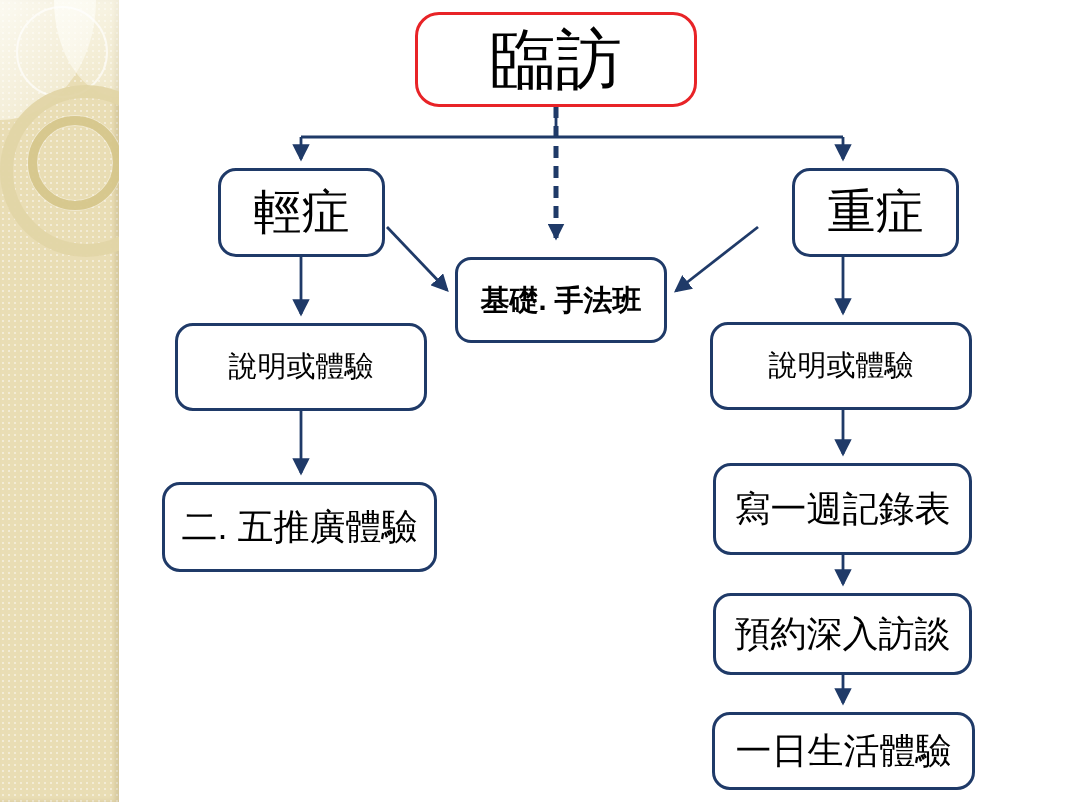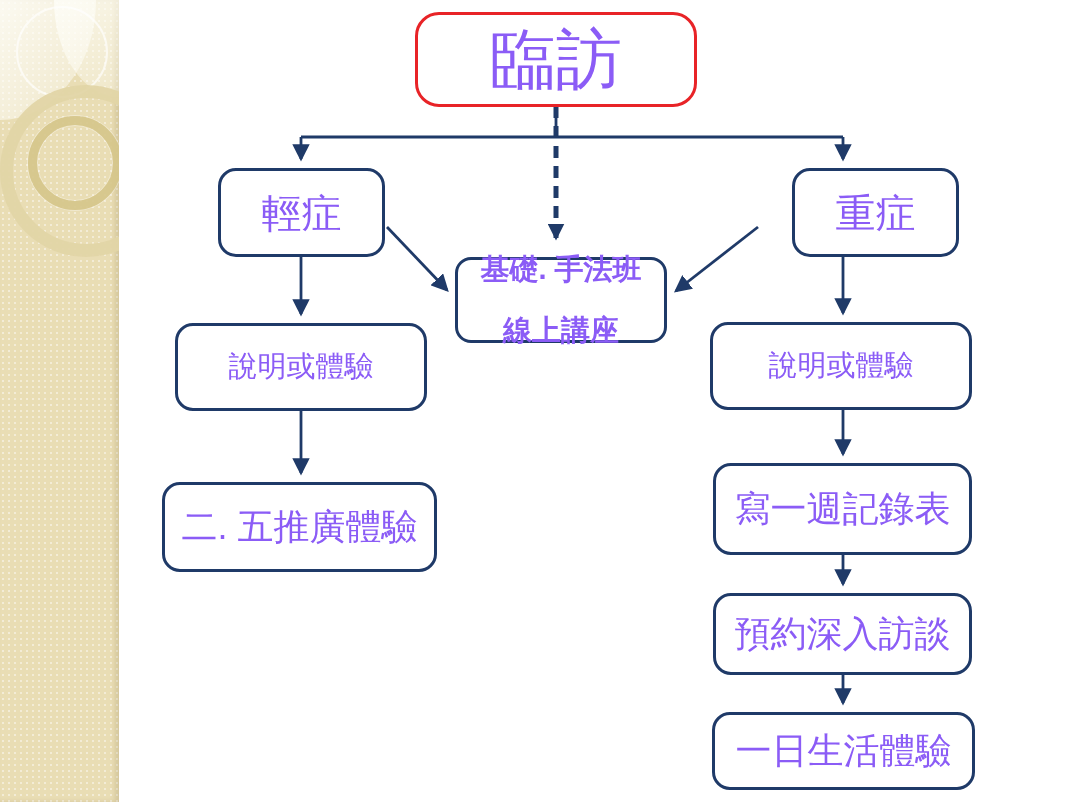--- a/index.html
+++ b/index.html
@@ -43,24 +43,24 @@
   }
   .ring-large{
     position:absolute;left:0px;top:85px;width:172px;height:172px;border-radius:50%;
     border:13px solid rgba(226,213,166,.95);
   }
   
   .connector-layer{position:absolute;left:0;top:0;width:1080px;height:810px;}
   .node{
     position:absolute;display:flex;align-items:center;justify-content:center;
     background:#fff;border:3px solid var(--accent-navy);border-radius:18px;
-    color:#8b5cf6;text-align:center;line-height:1.1;white-space:nowrap;
+    color:#000000;text-align:center;line-height:1.1;white-space:nowrap;
   }
   .node-root{border-color:var(--accent-red);border-radius:24px;font-size:66px;}
-  .node-l2{font-size:40px;}
+  .node-l2{font-size:48px;}
   .node-course{font-size:29px;font-weight:700;flex-direction:column;line-height:1.4;gap:20px;}
   .node-mid{font-size:29px;}
   .node-sm{font-size:36px;}
   svg .line{stroke:var(--accent-navy);stroke-width:2.8;fill:none;}
   svg .dashed{stroke:var(--accent-navy);stroke-width:5;fill:none;stroke-dasharray:12 8;}
 </style>
 </head>
 <body>
 
 <div class="slide">
@@ -104,21 +104,20 @@
   <div class="node node-l2" style="left:218px;top:168px;width:167px;height:89px;">
     <span>輕症</span>
   </div>
 
   <div class="node node-l2" style="left:792px;top:168px;width:167px;height:89px;">
     <span>重症</span>
   </div>
 
   <div class="node node-course" style="left:455px;top:257px;width:212px;height:86px;border-radius:16px;">
     <span>基礎. 手法班</span>
-    <span>線上講座</span>
   </div>
 
   <div class="node node-mid" style="left:175px;top:323px;width:252px;height:88px;">
     <span>說明或體驗</span>
   </div>
 
   <div class="node node-sm" style="left:162px;top:482px;width:275px;height:90px;">
     <span>二. 五推廣體驗</span>
   </div>
 

